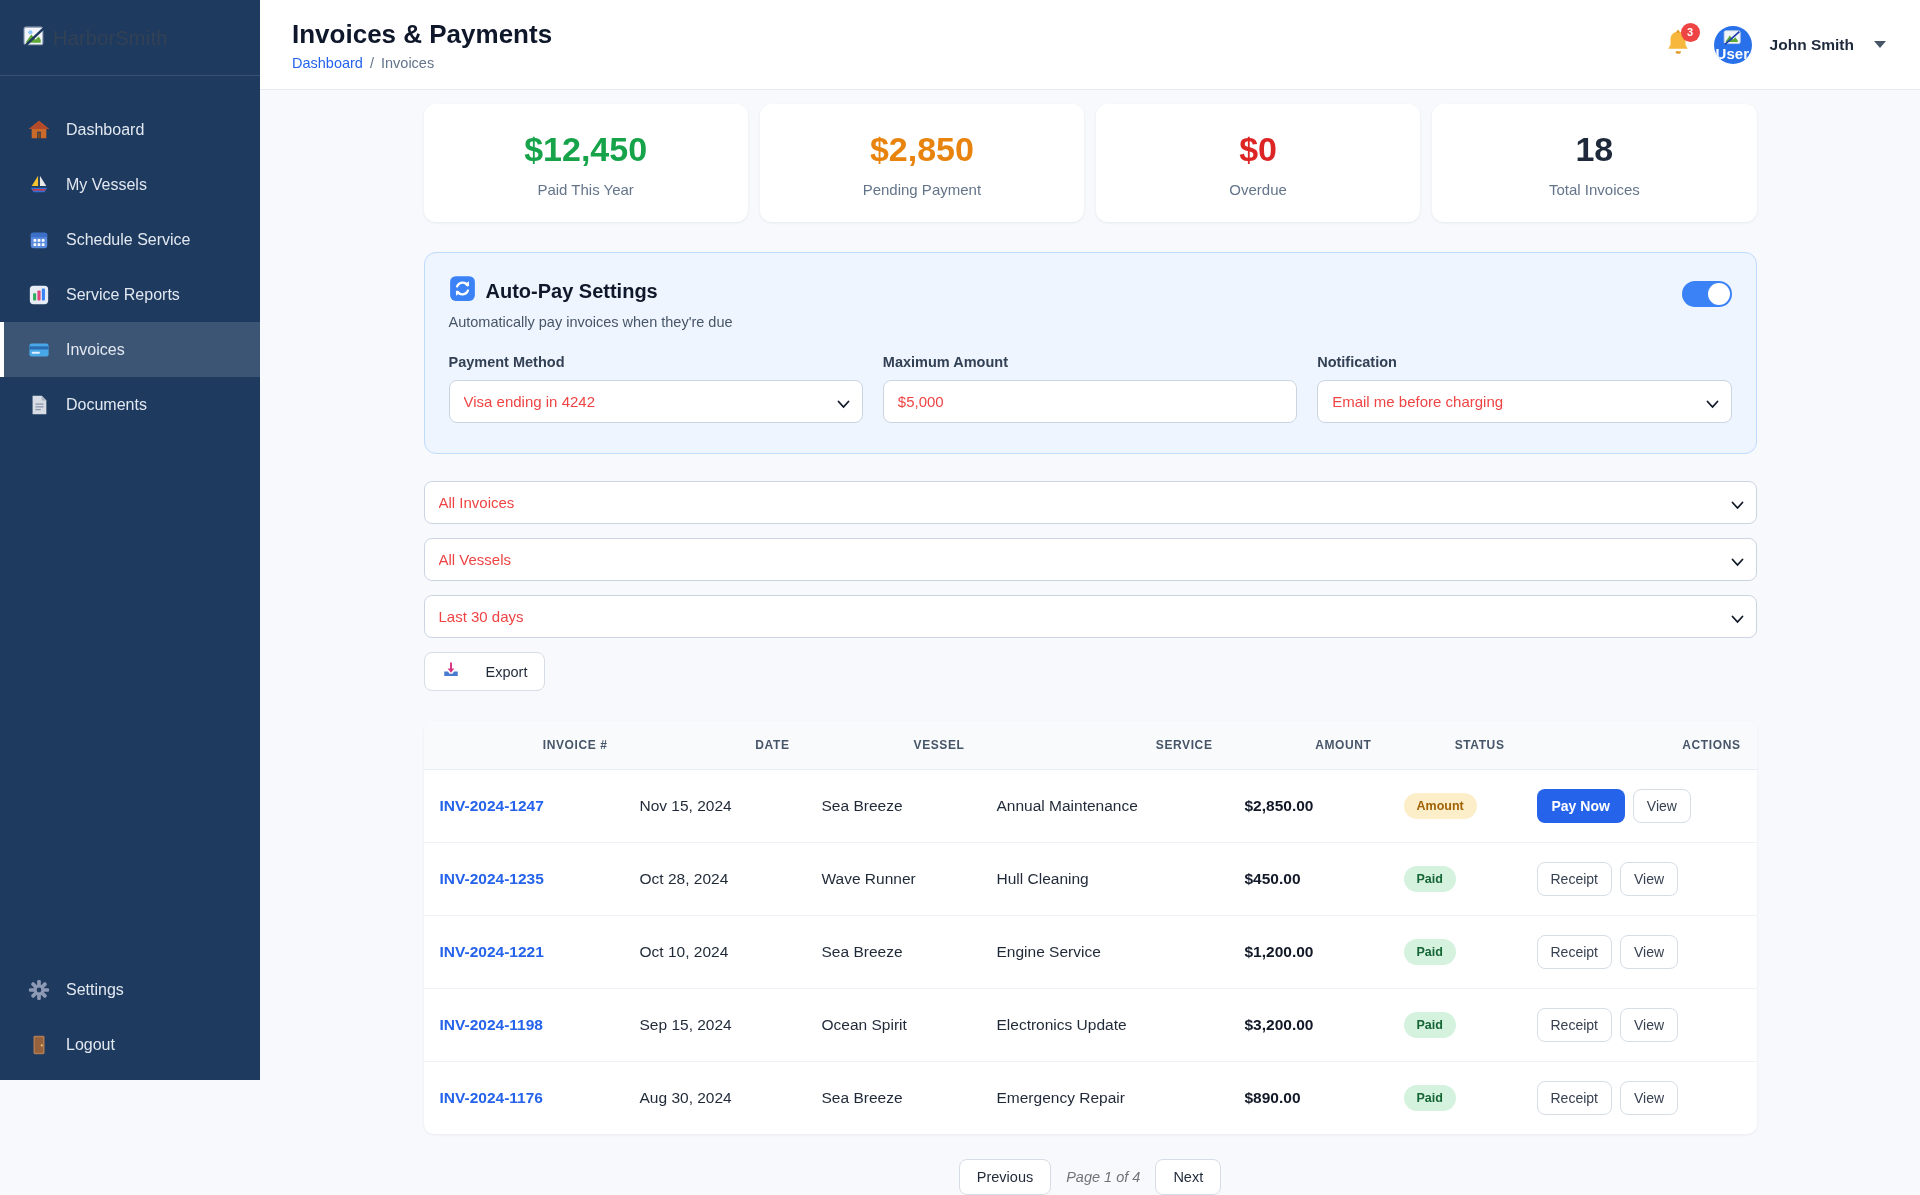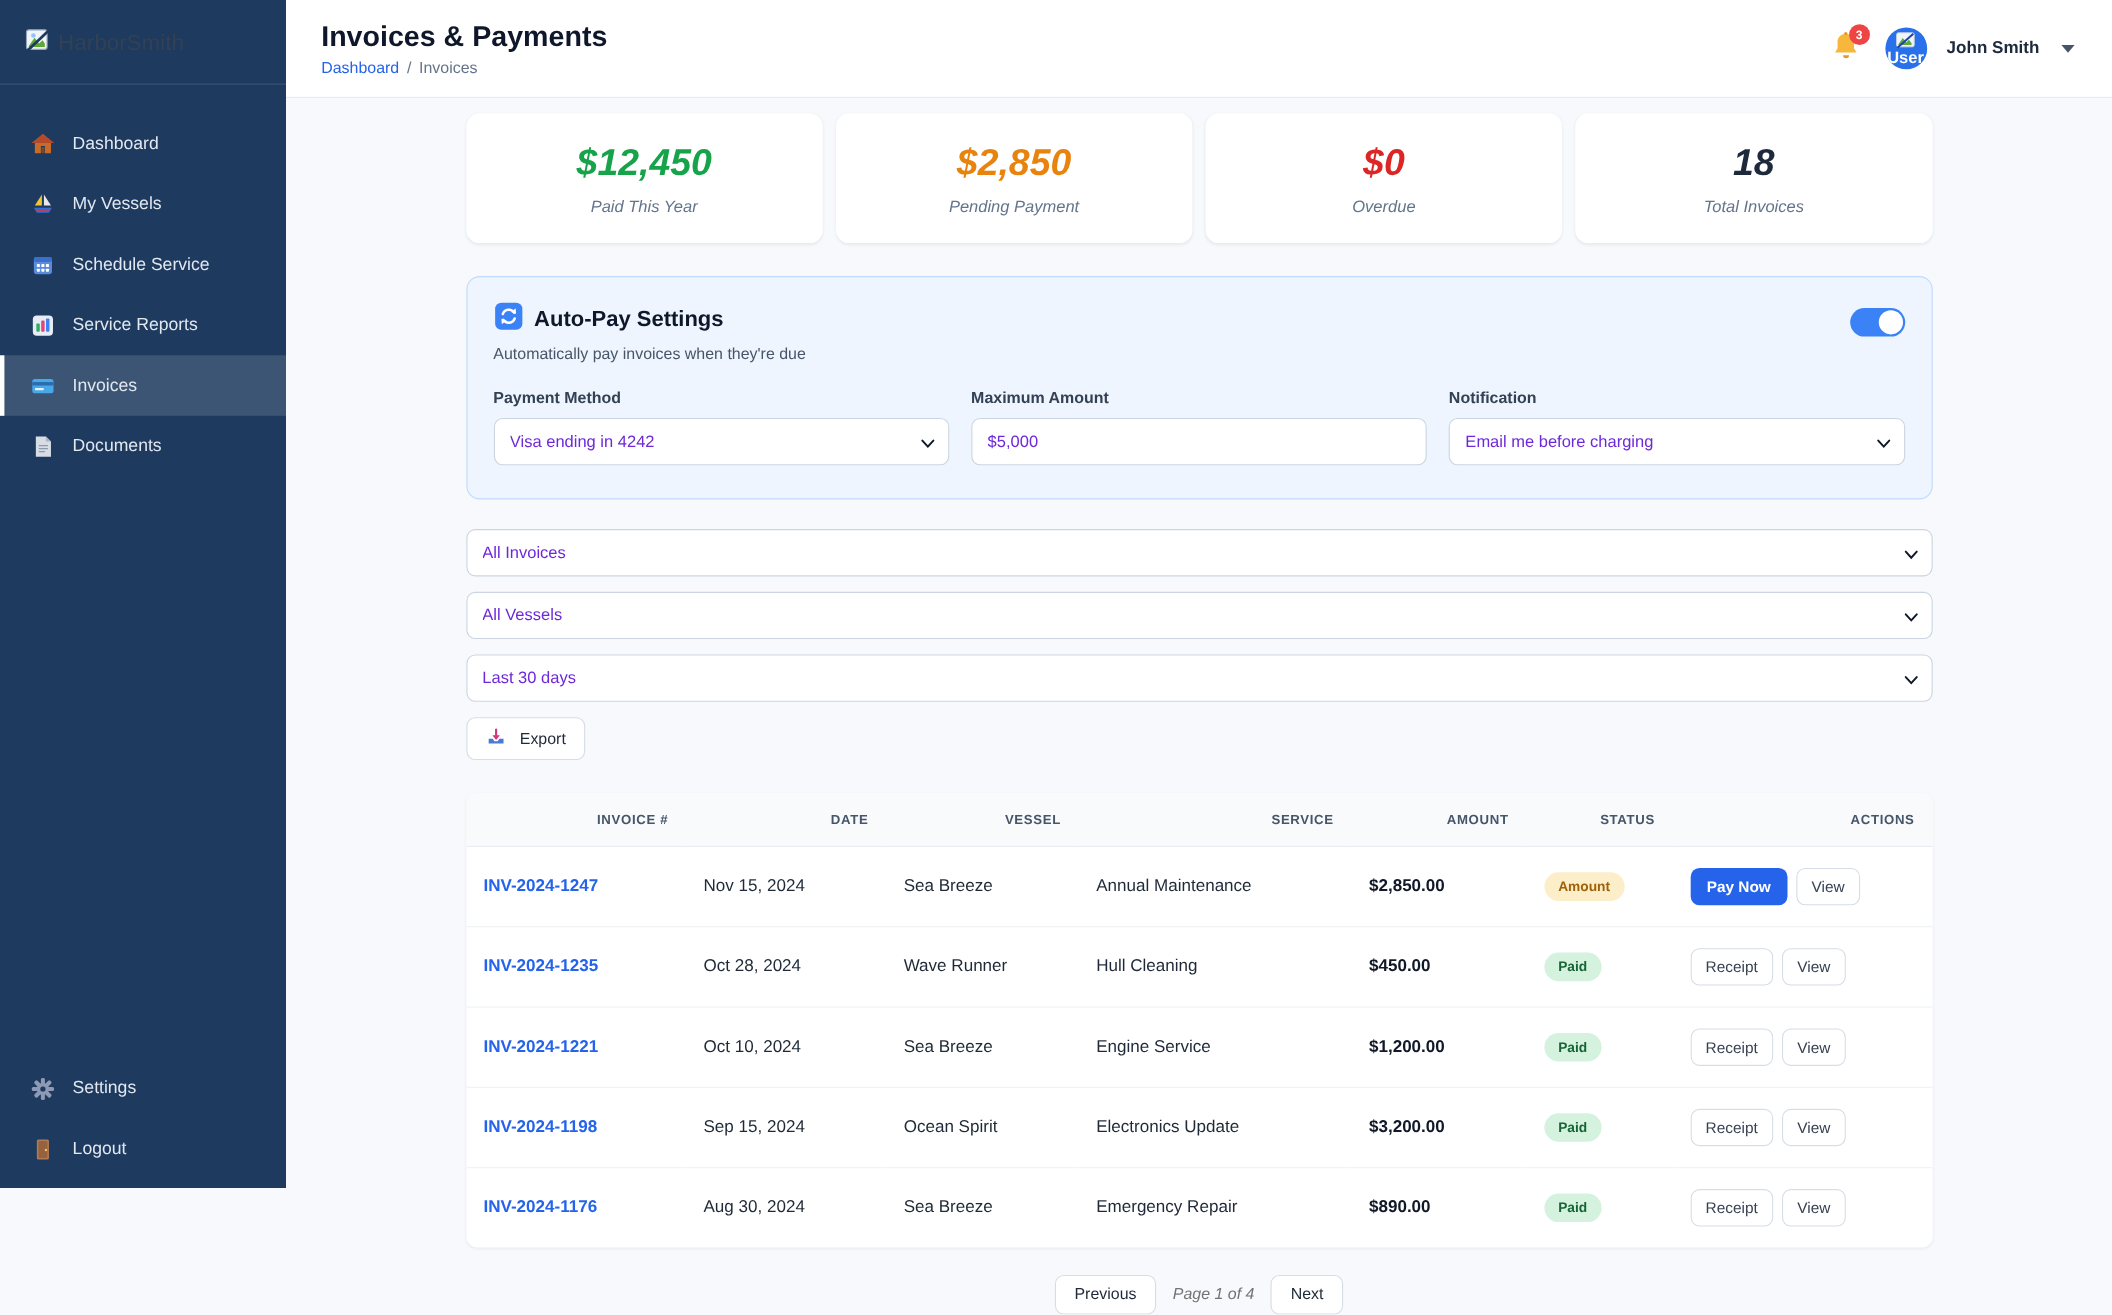--- a/index.html
+++ b/index.html
@@ -30,43 +30,43 @@
   .badge { position:absolute; top:-4px; right:-4px; background:#ef4444; color:#fff; font-size:11px; font-weight:700; min-width:19px; height:19px; border-radius:10px; display:flex; align-items:center; justify-content:center; padding:0 4px; }
   .avatar { width:38px; height:38px; border-radius:50%; background:#2970eb; overflow:hidden; position:relative; cursor:pointer; flex-shrink:0; }
   .avatar .alt { position:absolute; left:2px; bottom:2px; color:#fff; font-size:15px; font-weight:700; }
   .avatar svg { position:absolute; left:9px; top:4px; }
   .user-name { font-size:15.5px; font-weight:700; color:#1e293b; cursor:pointer; }
   .caret { width:0; height:0; border-left:6px solid transparent; border-right:6px solid transparent; border-top:7px solid #475569; margin-left:2px; cursor:pointer; }
 
   .content { width:1333px; margin:0 auto; padding-top:14px; }
 
   
-  .stats { display:grid; grid-template-columns:repeat(4,1fr); gap:12px;font-style:italic; }
+  .stats { display:grid; grid-template-columns:repeat(4,1fr); gap:12px; }
   .stat-card { background:#fff; border-radius:12px; box-shadow:0 1px 3px rgba(15,23,42,.07); padding:26px 10px 24px; text-align:center; }
   .stat-value { font-size:34px; font-weight:700; }
   .stat-label { font-size:15px; color:#64748b; margin-top:12px; }
   .c0 { color:#16a34a; } .c1 { color:#e8830d; } .c2 { color:#dc2626; } .c3 { color:#1e293b; }
 
   
   .autopay { margin-top:30px; background:#eef5fe; border:1.5px solid #bfdbfe; border-radius:12px; padding:22px 24px 30px; }
   .ap-head { display:flex; align-items:flex-start; justify-content:space-between; }
   .ap-title { display:flex; align-items:center; gap:10px; font-size:20px; font-weight:700; color:#0f172a; }
   .ap-sub { font-size:14.5px; color:#475569; margin-top:7px; }
   .toggle { width:50px; height:26px; border-radius:13px; background:#3b82f6; position:relative; cursor:pointer; flex-shrink:0; margin-top:6px; }
   .toggle .knob { position:absolute; top:2px; right:2px; width:22px; height:22px; border-radius:50%; background:#fff; }
   .ap-fields { display:grid; grid-template-columns:repeat(3,1fr); gap:20px; margin-top:24px; }
   .field-label { font-size:14.5px; font-weight:600; color:#334155; margin-bottom:10px; }
   .sel-wrap { position:relative; }
-  select, .text-input { width:100%; height:43px; background:#fff; border:1px solid #cbd5e1; border-radius:8px; font-size:15px; color:#6d28d9; padding:0 14px; font-family:inherit; appearance:none; -webkit-appearance:none; outline:none; }
+  select, .text-input { width:100%; height:43px; background:#fff; border:1px solid #cbd5e1; border-radius:8px; font-size:15px; color:#ef4444; padding:0 14px; font-family:inherit; appearance:none; -webkit-appearance:none; outline:none; }
   .sel-wrap .chev { position:absolute; right:13px; top:15px; pointer-events:none; }
 
   
   .filter-row { margin-top:27px; }
   .filter-row + .filter-row { margin-top:14px; }
-  .export-btn { margin-top:14px; display:inline-flex; align-items:center; gap:13px; background:#fff; border:1px solid #d6dde6; border-radius:8px; height:39px; padding:0 17px; font-size:14.5px; color:#1f2937; cursor:pointer; font-family:inherit; }
+  .export-btn { margin-top:14px; display:inline-flex; align-items:center; gap:26px; background:#fff; border:1px solid #d6dde6; border-radius:8px; height:39px; padding:0 17px; font-size:14.5px; color:#1f2937; cursor:pointer; font-family:inherit; }
 
   
   .table-card { margin-top:30px; background:#fff; border-radius:10px; box-shadow:0 1px 3px rgba(15,23,42,.06); overflow:hidden; }
   table { width:100%; border-collapse:collapse; }
   thead th { background:#f8fafc; text-align:right; font-size:12px; font-weight:700; letter-spacing:.6px; color:#475569; text-transform:uppercase; padding:17px 16px; border-bottom:1px solid #e8edf3; }
   tbody td { padding:19px 16px; border-bottom:1px solid #eef1f5; font-size:15.5px; color:#1f2937; vertical-align:middle; }
   tbody tr:last-child td { border-bottom:none; }
   td.inv a { color:#2563eb; font-weight:700; text-decoration:none; cursor:pointer; }
   td.amt { font-weight:700; color:#111827; }
   .th-inv{width:200px}.th-date{width:182px}.th-vessel{width:175px}.th-service{width:248px}.th-amt{width:159px}.th-status{width:133px}

